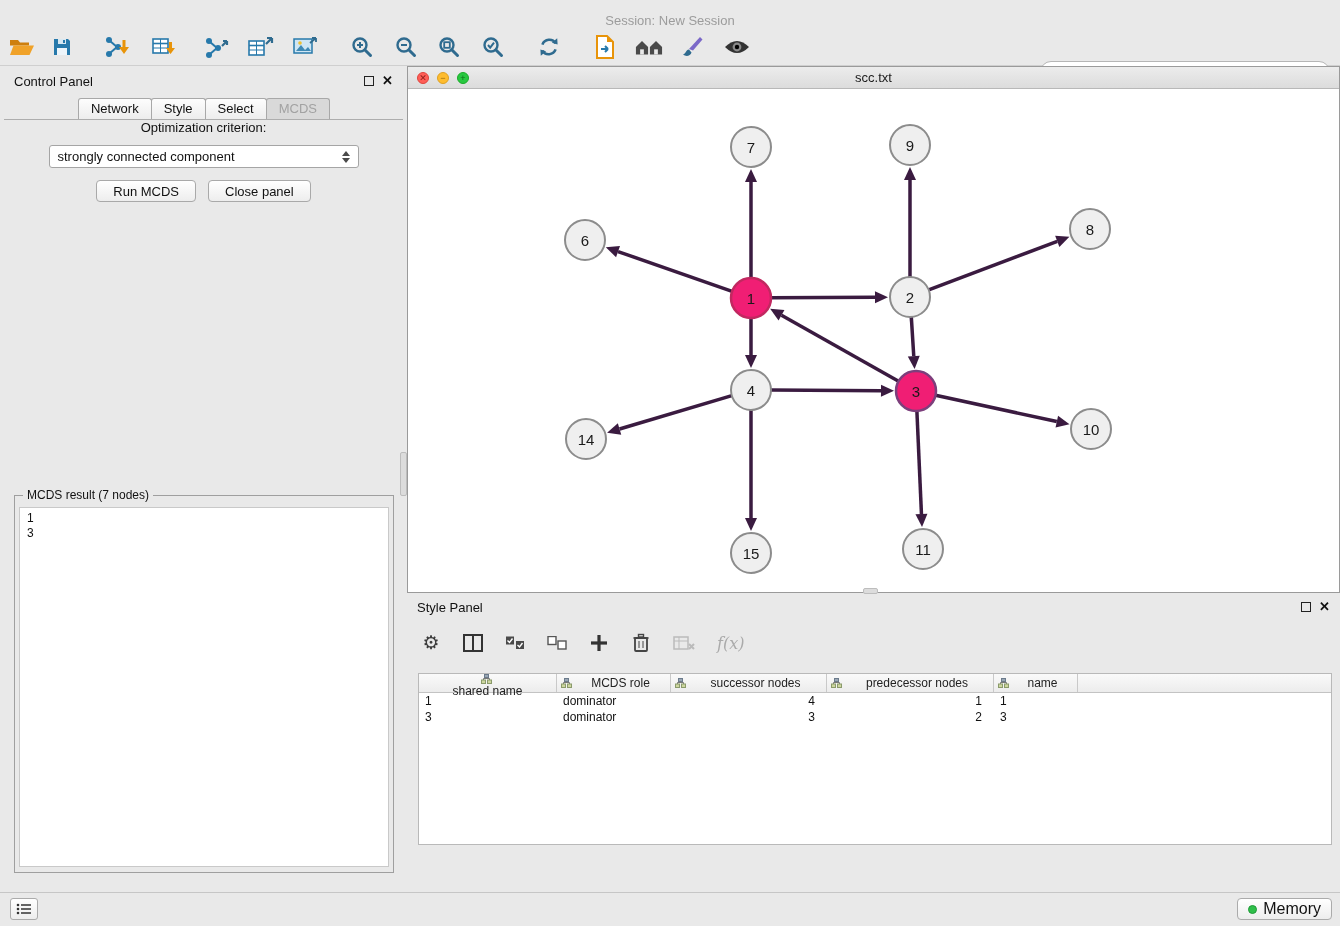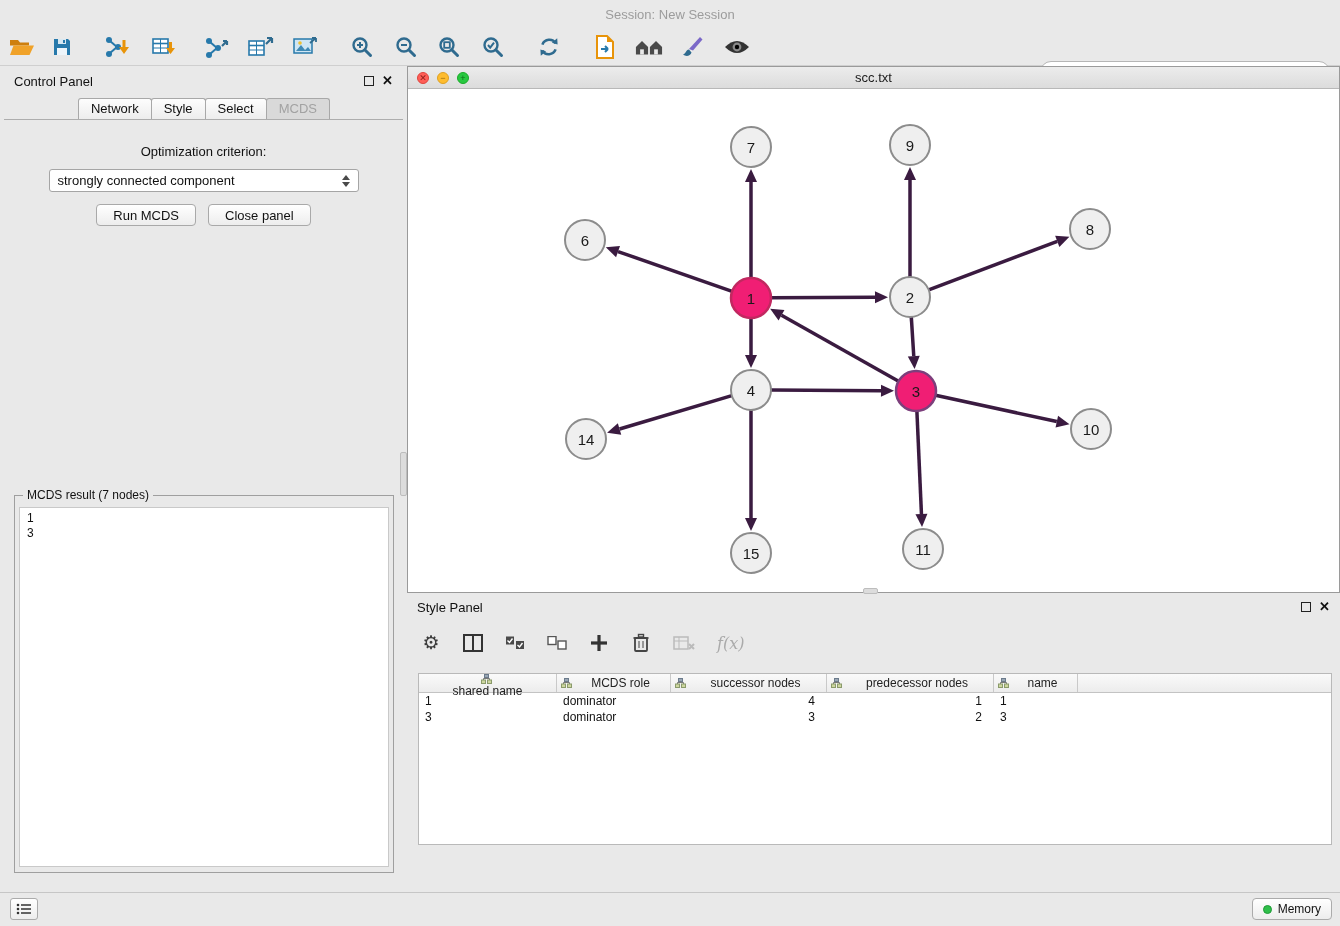--- a/index.html
+++ b/index.html
@@ -1,35 +1,35 @@
 <!DOCTYPE html>
 <html><head>
 <meta charset="utf-8">
 <style>
 *{box-sizing:border-box;margin:0;padding:0}
 html,body{width:1340px;height:926px}
 body{font-family:"Liberation Sans",sans-serif;background:#e9e9e9;position:relative;overflow:hidden;color:#111}
 
-.titlebar{position:absolute;left:0;top:0;width:1340px;height:28px;display:flex;align-items:center;justify-content:center;background:#e9e9e9;font-size:13px;color:#9c9c9c}
+.titlebar{position:absolute;left:0;top:6px;width:1340px;height:28px;display:flex;align-items:center;justify-content:center;background:#e9e9e9;font-size:13px;color:#9c9c9c}
 
 .toolbar{position:absolute;left:0;top:28px;width:1340px;height:38px;display:flex;align-items:center;padding-left:8px;border-bottom:1px solid #cfcfcf;background:#e9e9e9}
 .tb-icon{width:28px;height:30px;display:flex;align-items:center;justify-content:center;flex:0 0 auto;cursor:default}
 .searchbox{position:absolute;right:10px;top:33px;width:290px;height:22px;background:#fff;border:1px solid #b5b5b5;border-radius:12px}
 .searchbox svg{position:absolute;left:8px;top:4px}
 .searchbox input{position:absolute;left:0;top:0;width:100%;height:100%;border:none;outline:none;background:transparent;border-radius:12px;padding-left:26px;font-size:13px;font-family:"Liberation Sans",sans-serif}
 
 .control-panel{position:absolute;left:4px;top:66px;width:399px;height:826px;background:#e9e9e9}
 .cp-header{height:30px;display:flex;align-items:center;padding:0 10px;font-size:13px}
 .panel-btns{margin-left:auto;display:flex;align-items:center;gap:8px}
 .float-icon{width:10px;height:10px;border:1.5px solid #222;display:inline-block}
 .close-x{font-size:13px;font-weight:bold;color:#111;line-height:10px}
 .tabbar{display:flex;justify-content:center;align-items:flex-end;border-bottom:1px solid #adadad;height:24px}
 .tabbar .tab{font-size:13px;padding:2px 12px 3px;background:linear-gradient(#fdfdfd,#ededed);border:1px solid #a8a8a8;border-bottom:none;margin-right:-1px;border-radius:3px 3px 0 0;color:#111}
 .tabbar .tab.active{background:#d9d9d9;color:#a2a2a2}
-.opt-label{margin-top:24px;text-align:center;font-size:13px}
+.opt-label{text-align:center;font-size:13px}
 .dropdown{width:310px;height:23px;margin:10px auto 0;background:#fff;border:1px solid #a5a5a5;border-radius:3px;display:flex;align-items:center;padding:0 8px;font-size:13px}
 .spin{margin-left:auto;display:flex;flex-direction:column;gap:2px}
 .spin .up{width:0;height:0;border-left:4px solid transparent;border-right:4px solid transparent;border-bottom:5px solid #4a4a4a}
 .spin .down{width:0;height:0;border-left:4px solid transparent;border-right:4px solid transparent;border-top:5px solid #4a4a4a}
 .btn-row{margin-top:12px;display:flex;justify-content:center;gap:12px}
 .btn{height:22px;padding:0 16px;font-size:13px;font-family:"Liberation Sans",sans-serif;background:linear-gradient(#ffffff,#ededed);border:1px solid #a9a9a9;border-radius:4px;color:#111}
 .result-group{position:absolute;left:10px;top:429px;width:380px;height:378px;border:1px solid #9f9f9f}
 .legend{position:absolute;top:-8px;left:8px;background:#e9e9e9;padding:0 4px;font-size:12px}
 .result-area{position:absolute;left:4px;right:4px;top:11px;bottom:5px;background:#fff;border:1px solid #c9c9c9;font-size:12px;padding:3px 7px;line-height:15px;overflow:hidden}
 
@@ -57,21 +57,21 @@
 .th-label{flex:1;text-align:center;font-size:12px;color:#222;white-space:nowrap}
 .th.filler{flex:1;border-right:none}
 .tr{display:flex;height:16px;line-height:16px;font-size:12px}
 .td{overflow:hidden;white-space:nowrap;padding:0 6px}
 .tp-tabs{position:absolute;left:0;right:0;top:266px;display:flex;justify-content:center;align-items:flex-start}
 .tp-tabs .tab{font-size:13px;padding:2px 12px 3px;background:linear-gradient(#fdfdfd,#ededed);border:1px solid #a8a8a8;margin-right:-1px;border-radius:3px;color:#111}
 .tp-tabs .tab.active{background:#d9d9d9;color:#a2a2a2}
 
 .statusbar{position:absolute;left:0;top:892px;width:1340px;height:34px;border-top:1px solid #c6c6c6;background:#e9e9e9}
 .sb-left{position:absolute;left:10px;top:5px;width:28px;height:22px;background:linear-gradient(#ffffff,#ededed);border:1px solid #ababab;border-radius:3px;display:flex;align-items:center;justify-content:center}
-.sb-right{position:absolute;right:8px;top:5px;height:22px;padding:0 10px;background:linear-gradient(#ffffff,#ededed);border:1px solid #ababab;border-radius:4px;display:flex;align-items:center;gap:6px;font-size:12px}
+.sb-right{position:absolute;right:8px;top:5px;height:22px;padding:0 10px;background:linear-gradient(#ffffff,#ededed);border:1px solid #ababab;border-radius:4px;display:flex;align-items:center;gap:6px;font-size:16px}
 .mem-dot{width:9px;height:9px;border-radius:50%;background:#2fbf4a;border:1px solid #1f9a37}
 </style>
 </head>
 <body>
 
 <div class="titlebar">
   <span>Session: New Session</span>
 </div>
 
 <div class="toolbar">

